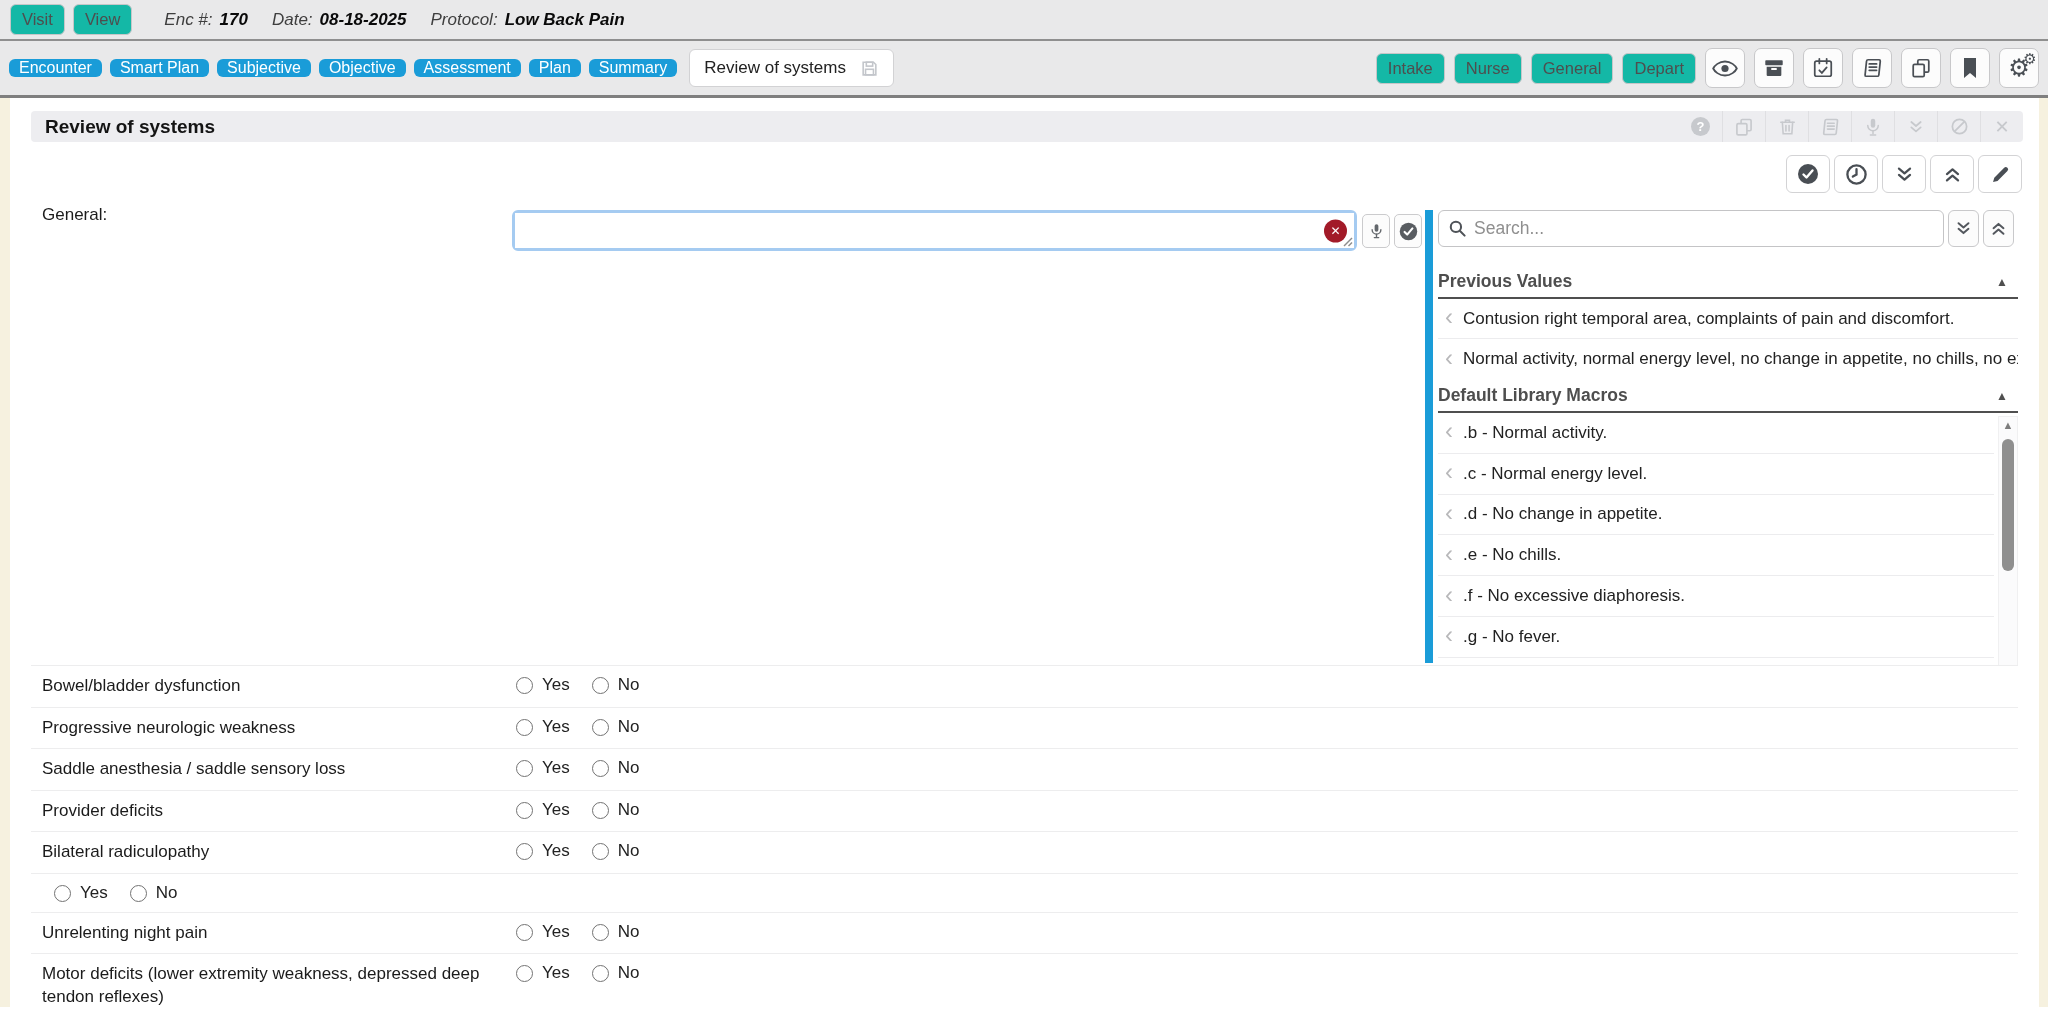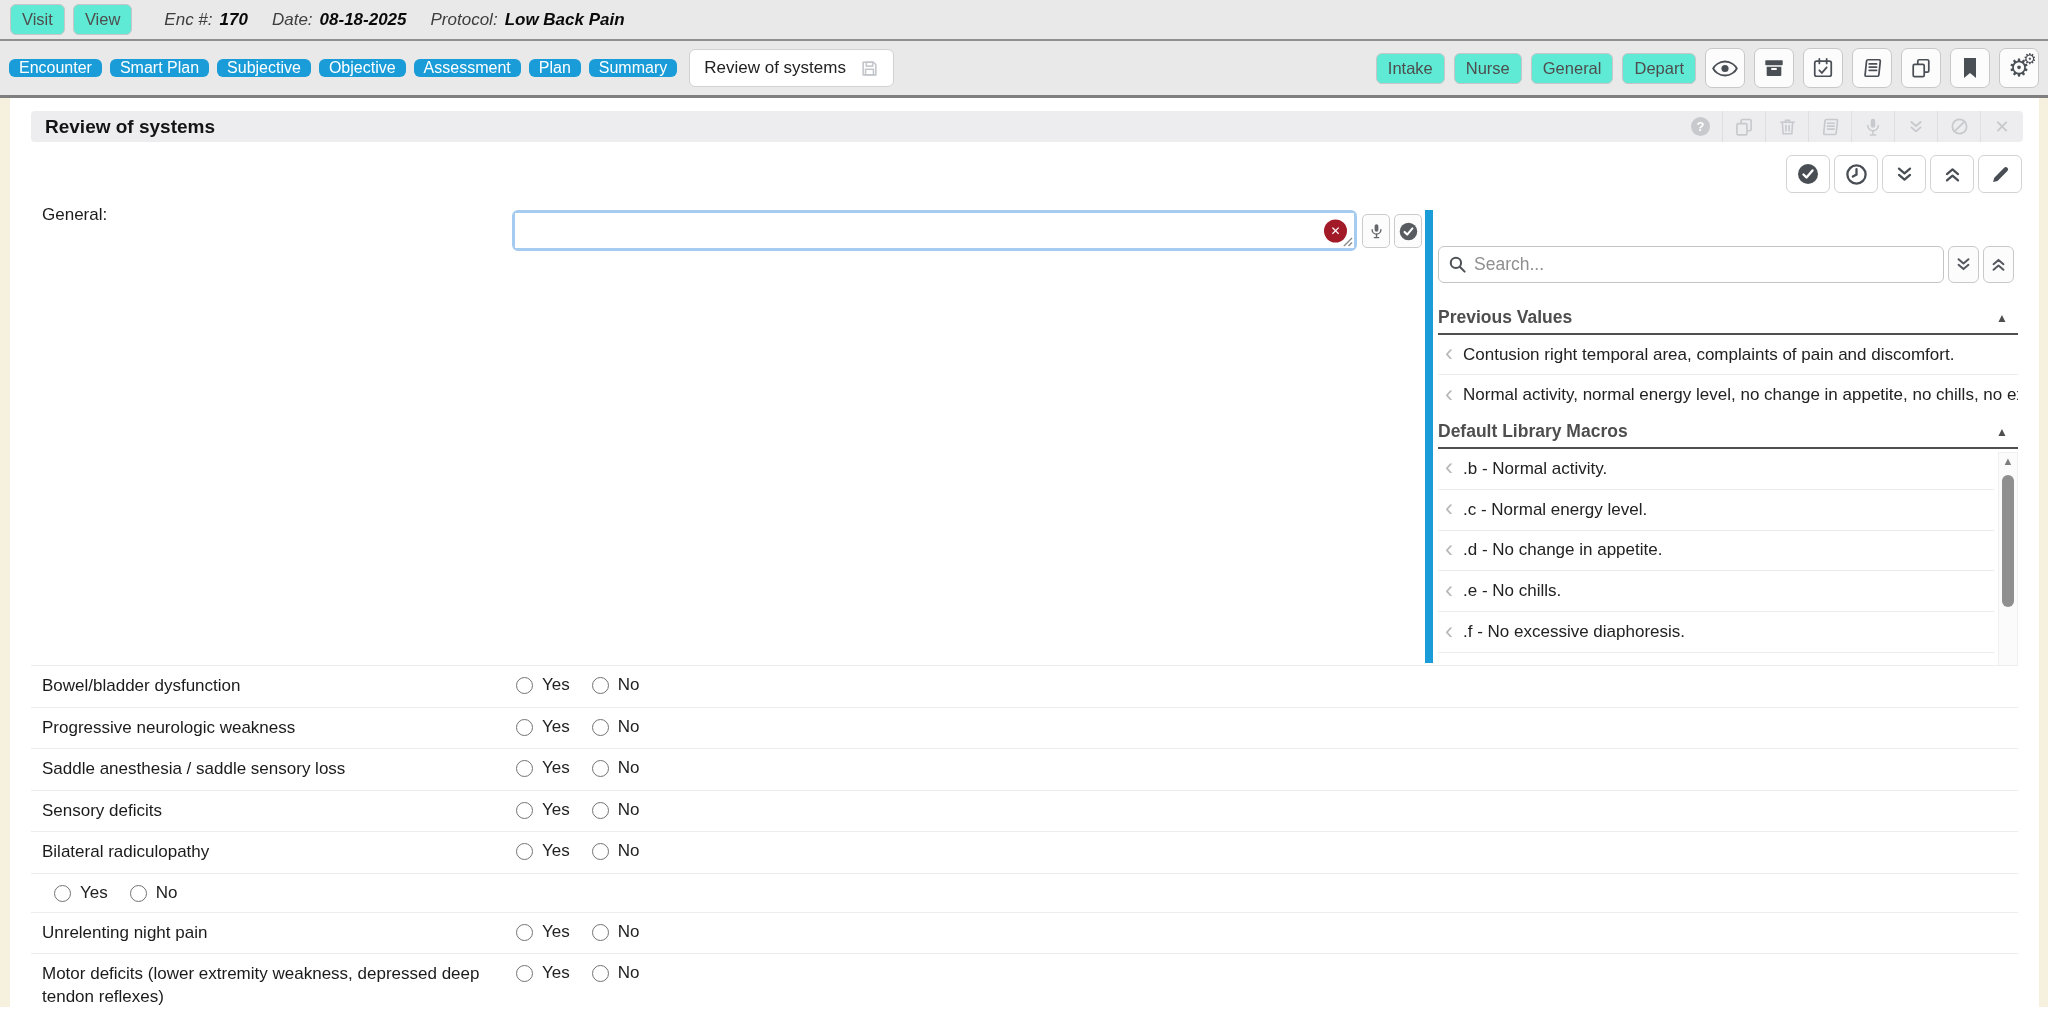--- a/index.html
+++ b/index.html
@@ -2,21 +2,21 @@
 <html><head>
 <meta charset="utf-8">
 <style>
   * { margin:0; padding:0; box-sizing:border-box; }
   html,body { width:2048px; height:1012px; overflow:hidden; background:#fff;
     font-family:"Liberation Sans","DejaVu Sans",sans-serif; }
 
   
   .topbar { height:41px; background:#e9e9ea; border-bottom:2px solid #8f8f8f;
     display:flex; align-items:center; padding-left:10px; font-size:17px; color:#3e3e3e; }
-  .btn-plain { background:#5eead4; border:1px solid #c6c6c8; border-radius:6px;
+  .btn-plain { background:#14b8a6; border:1px solid #c6c6c8; border-radius:6px;
     padding:5px 11px; color:#4e4e4e; font-size:16.5px; cursor:pointer; }
   .topbar .btn-plain { margin-right:8px; }
   .tb-group { margin-left:24px; display:flex; gap:7px; align-items:baseline;font-style:italic; }
   .tb-lbl { color:#3e3e3e; }
   .tb-val { color:#0a0a0a; font-weight:bold; }
 
   
   .toolbar { height:57px; background:#e9e9ea; border-bottom:3px solid #7f7f7f;
     display:flex; align-items:center; padding:0 9px; }
   .btn-blue { background:#1a9cd8; color:#fff; border:none; border-radius:6px;
@@ -63,21 +63,21 @@
 
   .mini-btn { position:absolute; top:116px; width:28px; height:34px; background:#fcfcfc;
     border:1px solid #cbcbcd; border-radius:5px; display:flex; align-items:center;
     justify-content:center; cursor:pointer; color:#63676c; }
   .mic-btn { left:1362px; } .confirm-btn { left:1394px; }
 
   .blue-divider { position:absolute; left:1425px; top:112px; width:8px; height:453px; background:#1a9cd8; }
 
   
   .side-panel { position:absolute; left:1438px; top:112px; width:580px; }
-  .search-row { display:flex; gap:4px;margin-top:36px; }
+  .search-row { display:flex; gap:4px; }
   .search-box { width:506px; height:37px; background:#fff; border:1px solid #c4c4c6;
     border-radius:6px; display:flex; align-items:center; padding-left:9px; gap:7px; }
   .search-box input { border:none; outline:none; flex:1; font-size:17.5px; color:#333; background:transparent; }
   .search-box input::placeholder { color:#8f8f8f; }
   .panel-btn { width:31px; height:37px; background:#fcfcfc; border:1px solid #c9c9cb;
     border-radius:6px; display:flex; align-items:center; justify-content:center;
     color:#54585e; cursor:pointer; }
   .panel-section-header { margin-top:24px; display:flex; justify-content:space-between;
     align-items:center; border-bottom:2px solid #4f4f4f; padding-bottom:5px; }
   .panel-section-header .ttl { font-size:17.5px; font-weight:bold; color:#4e4e4e; }
@@ -479,21 +479,21 @@
           <span class="radio"></span>
           <span class="radio-text">Yes</span>
         </span>
         <span class="radio-group no-group">
           <span class="radio"></span>
           <span class="radio-text">No</span>
         </span>
       </div>
 
       <div class="q-row">
-        <span class="q-label">Sensory deficits</span>
+        <span class="q-label">Provider deficits</span>
         <span class="radio-group">
           <span class="radio"></span>
           <span class="radio-text">Yes</span>
         </span>
         <span class="radio-group no-group">
           <span class="radio"></span>
           <span class="radio-text">No</span>
         </span>
       </div>
 

